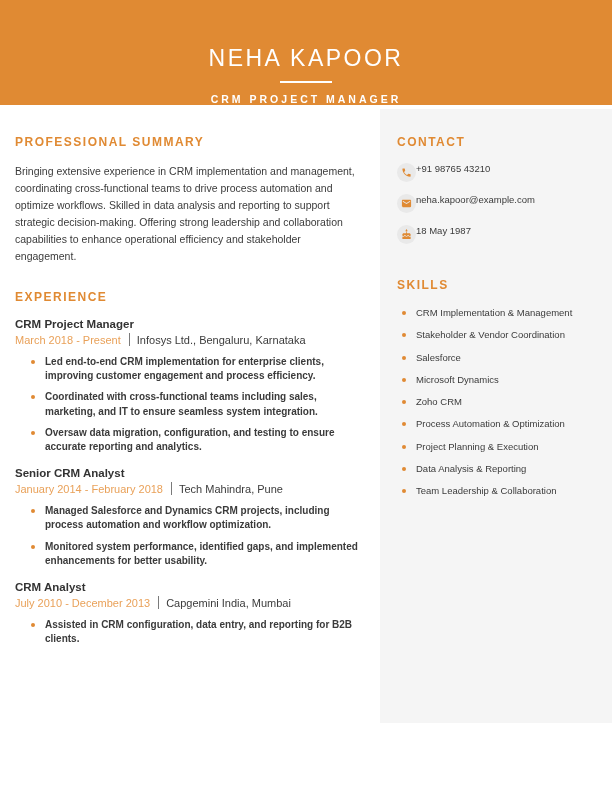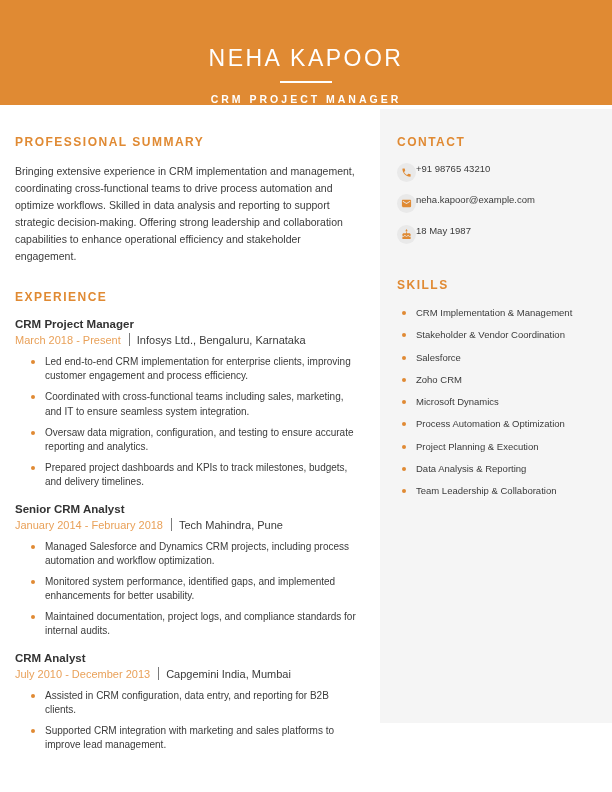--- a/index.html
+++ b/index.html
@@ -49,21 +49,21 @@
   }
   .job-meta { font-size: 11px; color: #3B3B3B; }
   .job-dates { color: #E9A159; }
   .meta-sep {
     display: inline-block; width: 1px; height: 13px; background: #7a7a7a;
     margin: 0 7px 0 8px; vertical-align: -2px;
   }
   .job-bullets { list-style: none; margin-top: 9px; }
   .job-bullets li {
     position: relative; padding-left: 30px; margin-bottom: 7px;
-    font-size: 10px; line-height: 1.42; color: #3B3B3B;
+    font-size: 10px; line-height: 1.42; color: #3B3B3B; font-weight: bold;
   }
   .job-bullets li::before {
     content: ""; position: absolute; left: 16px; top: 5px;
     width: 4px; height: 4px; border-radius: 50%; background: #E08A33;
   }
   
   .contact-item {
     display: flex; margin-bottom: 12px;
   }
   .icon-circle {
@@ -109,44 +109,41 @@
 
         <div class="job">
           <div class="job-name">CRM Project Manager</div>
           <div class="job-meta">
             <span class="job-dates">March 2018 - Present</span><span class="meta-sep"></span><span class="job-company">Infosys Ltd., Bengaluru, Karnataka</span>
           </div>
           <ul class="job-bullets">
             <li>Led end-to-end CRM implementation for enterprise clients, improving customer engagement and process efficiency.</li>
             <li>Coordinated with cross-functional teams including sales, marketing, and IT to ensure seamless system integration.</li>
             <li>Oversaw data migration, configuration, and testing to ensure accurate reporting and analytics.</li>
-            <li>Prepared project dashboards and KPIs to track milestones, budgets, and delivery timelines.</li>
           </ul>
         </div>
 
         <div class="job">
           <div class="job-name">Senior CRM Analyst</div>
           <div class="job-meta">
             <span class="job-dates">January 2014 - February 2018</span><span class="meta-sep"></span><span class="job-company">Tech Mahindra, Pune</span>
           </div>
           <ul class="job-bullets">
             <li>Managed Salesforce and Dynamics CRM projects, including process automation and workflow optimization.</li>
             <li>Monitored system performance, identified gaps, and implemented enhancements for better usability.</li>
-            <li>Maintained documentation, project logs, and compliance standards for internal audits.</li>
           </ul>
         </div>
 
         <div class="job">
           <div class="job-name">CRM Analyst</div>
           <div class="job-meta">
             <span class="job-dates">July 2010 - December 2013</span><span class="meta-sep"></span><span class="job-company">Capgemini India, Mumbai</span>
           </div>
           <ul class="job-bullets">
             <li>Assisted in CRM configuration, data entry, and reporting for B2B clients.</li>
-            <li>Supported CRM integration with marketing and sales platforms to improve lead management.</li>
 
           </ul>
         </div>
       </div>
     </div>
 
     <div class="right-col">
 
       <div class="contact-section">
         <div class="section-heading">CONTACT</div>
@@ -179,22 +176,22 @@
           <span class="contact-text">18 May 1987</span>
         </div>
       </div>
 
       <div class="skills-section">
         <div class="section-heading">SKILLS</div>
         <ul class="skills-list">
           <li>CRM Implementation &amp; Management</li>
           <li>Stakeholder &amp; Vendor Coordination</li>
           <li>Salesforce</li>
+          <li>Microsoft Dynamics</li>
           <li>Zoho CRM</li>
-          <li>Microsoft Dynamics</li>
           <li>Process Automation &amp; Optimization</li>
           <li>Project Planning &amp; Execution</li>
           <li>Data Analysis &amp; Reporting</li>
           <li>Team Leadership &amp; Collaboration</li>
         </ul>
       </div>
     </div>
   </div>
 </div>
 

